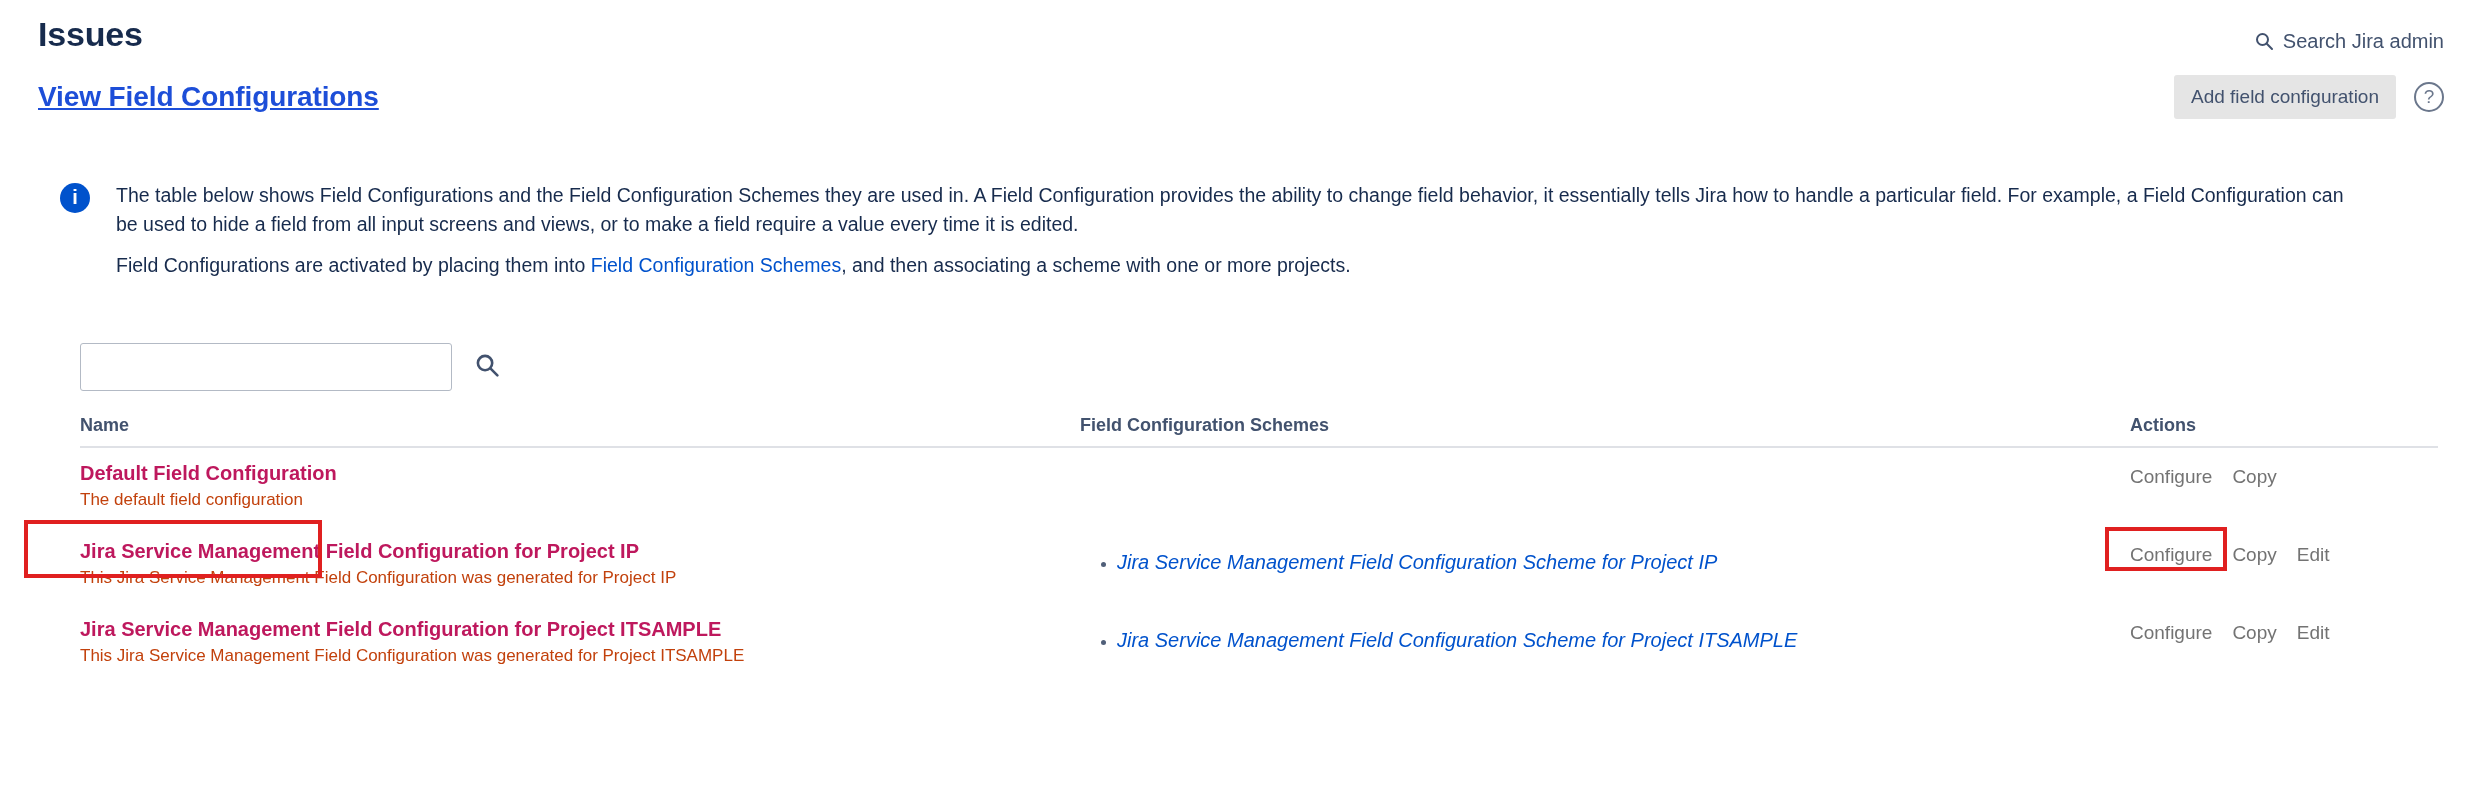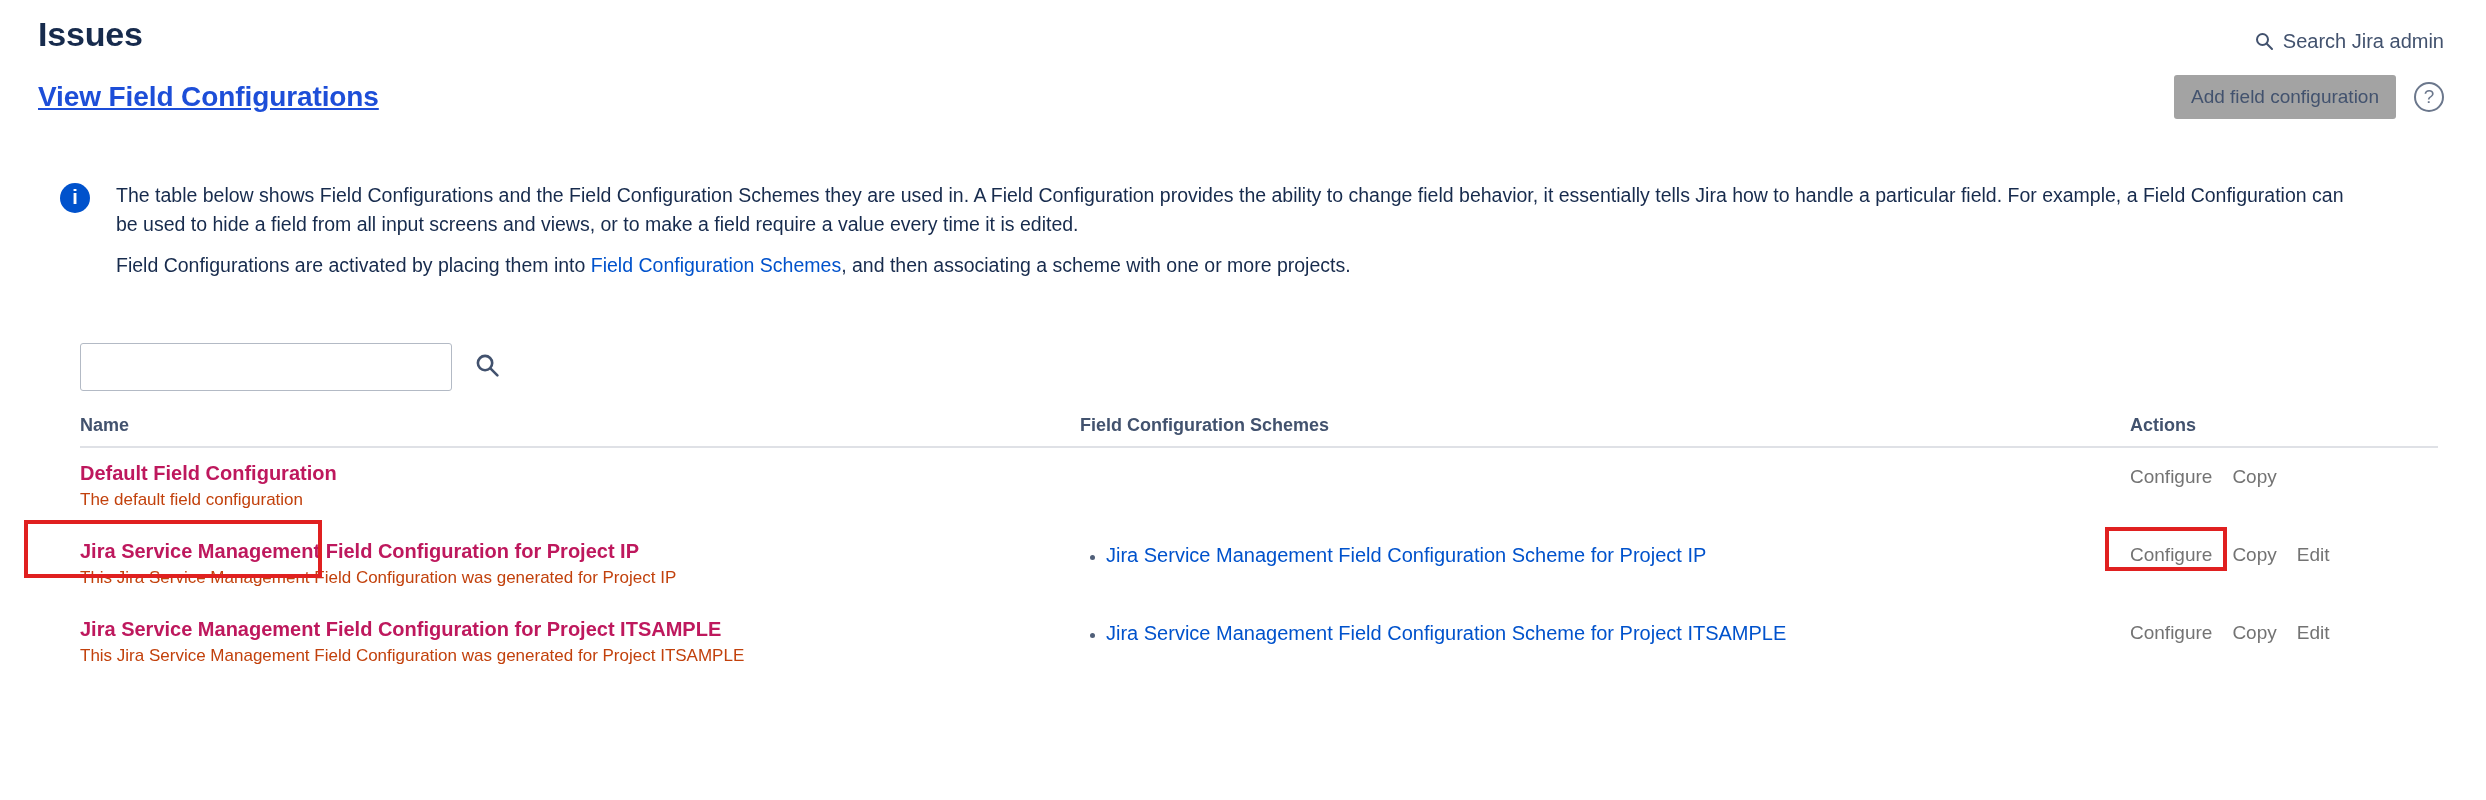--- a/index.html
+++ b/index.html
@@ -63,21 +63,21 @@
     color: #1d4ed8;
     letter-spacing: -0.1px;
     text-decoration: underline;
   }
   .right-actions {
     display: flex;
     align-items: center;
     gap: 18px;
   }
   .btn-add {
-    background: #a3a3a3;
+    background: #e5e5e5;
     border: none;
     border-radius: 3px;
     color: #42526e;
     font-size: 19px;
     font-family: "Liberation Sans", sans-serif;
     padding: 11px 17px;
     cursor: pointer;
     white-space: nowrap;
   }
   .help-icon {
@@ -202,21 +202,21 @@
     font-size: 17px;
     color: #c2410c;
     margin-top: 5px;
   }
 
   ul.scheme-list {
     margin: 4px 0 0 0;
     padding-left: 26px;
     list-style: disc;
   }
-  ul.scheme-list li { margin: 0; }
+  ul.scheme-list li { margin: 11px; font-style: italic; }
   ul.scheme-list li::marker { color: #505f79; }
   .scheme-link {
     font-size: 20px;
     color: #0052cc;
     text-decoration: none;
     cursor: pointer;
   }
 
   .actions-cell {
     display: flex;

